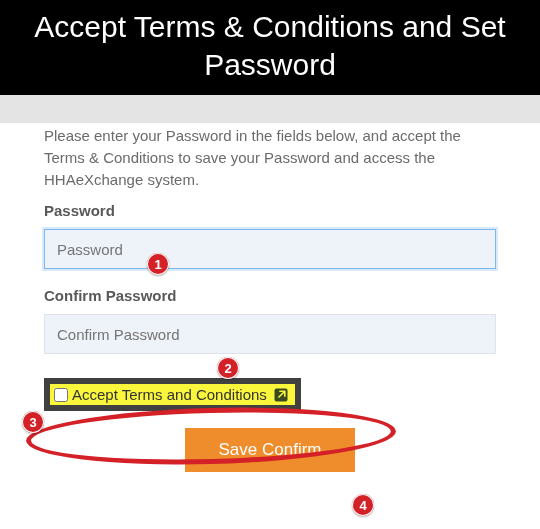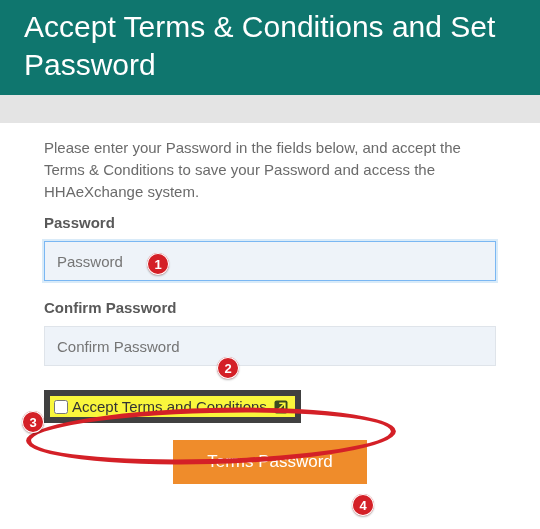--- a/index.html
+++ b/index.html
@@ -6,39 +6,38 @@
     margin:0;
     padding:0;
     font-family:"Helvetica Neue",Helvetica,Arial,sans-serif;
     background:#fff;
     width:540px;
     height:529px;
     overflow:hidden;
     position:relative;
   }
   .header{
-    background:#0f766e;
+    background:#000000;
     color:#fff;
-    text-align:left;
+    text-align:center;
     padding:8px 24px 12px 24px;
   }
   .header h1{
     margin:0;
     font-weight:400;
     font-size:30px;
     line-height:1.25;
   }
   .grayband{
     background:#e4e4e4;
     height:28px;
   }
   .content{
     padding:2px 44px 0 44px;
     color:#6b6b6b;
-    margin-top:12px;
   }
   .intro{
     font-size:15px;
     line-height:1.45;
     margin:0 0 12px 0;
   }
   .label{
     font-weight:700;
     color:#595959;
     font-size:15px;
@@ -153,21 +152,21 @@
         <svg width="16" height="16" viewBox="0 0 16 16">
           <rect x="1.5" y="1.5" width="13" height="13" rx="2" fill="#3a4a1f"></rect>
           <path d="M6.3 4.2h5.5v5.5" fill="none" stroke="#f9f63c" stroke-width="1.6"></path>
           <path d="M11.5 4.5 L5.5 10.5" fill="none" stroke="#f9f63c" stroke-width="1.6"></path>
         </svg>
       </span>
     </span>
   </div>
 
   <div class="btnwrap">
-    <button class="save-btn">Terms Password</button>
+    <button class="save-btn">Save Confirm</button>
   </div>
 </div>
 
 <div class="callout" style="left:147px; top:253px;">1</div>
 <div class="callout" style="left:217px; top:357px;">2</div>
 <div class="callout" style="left:22px;  top:411px;">3</div>
 <div class="callout" style="left:352px; top:494px;">4</div>
 
 <div class="anno-oval" style="left:26px; top:408px; width:360px; height:46px;"></div>
 

